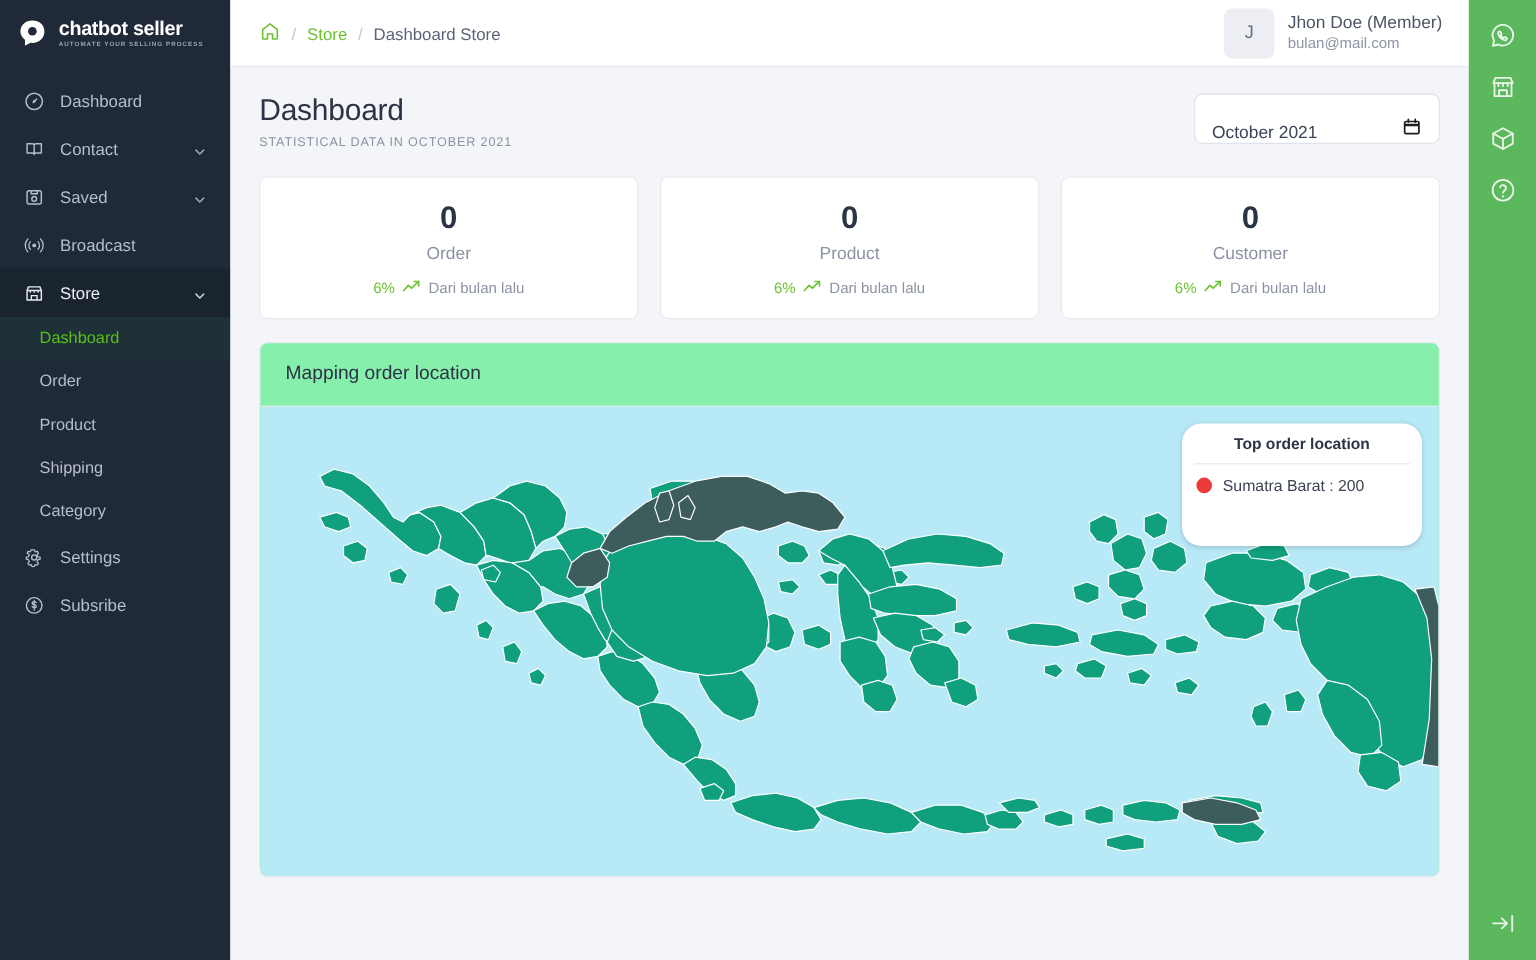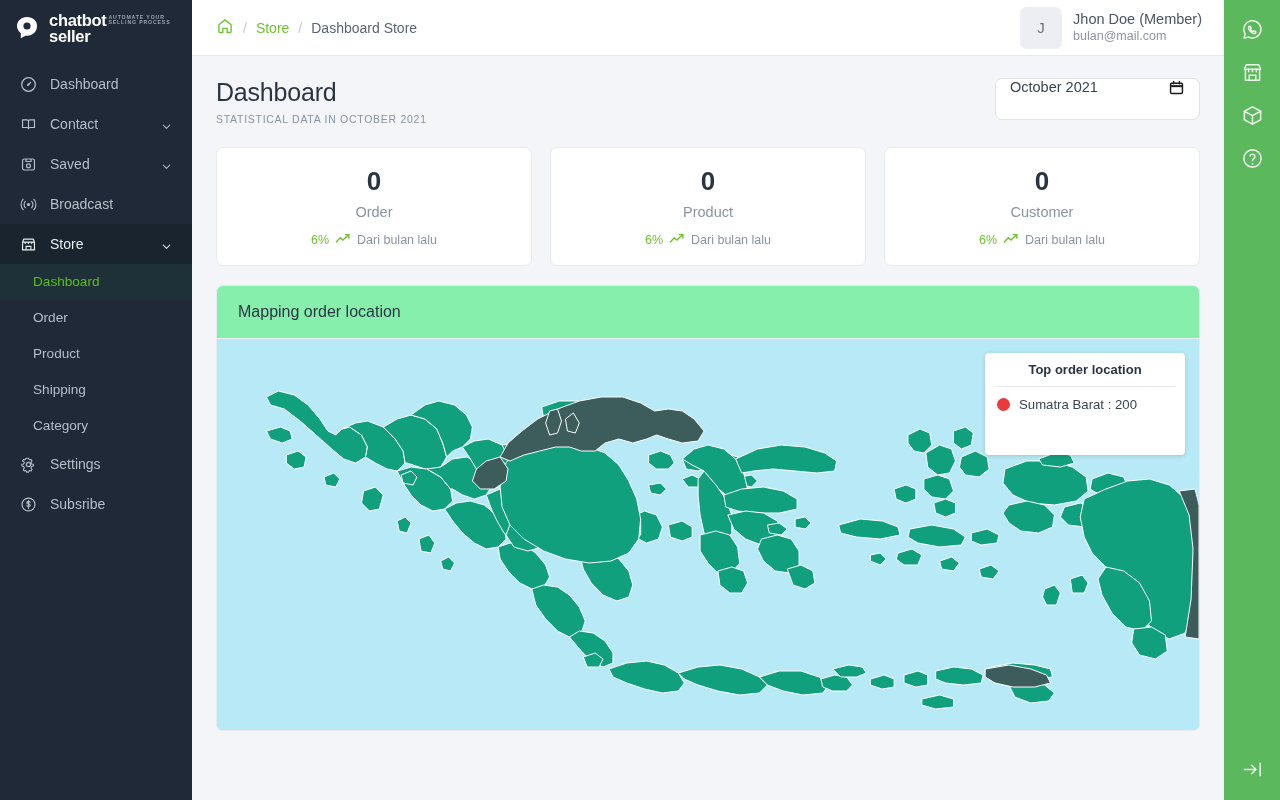--- a/index.html
+++ b/index.html
@@ -20,21 +20,21 @@
     overflow: hidden;
   }
   .brand {
     height: 56px; display: flex; align-items: center;
     padding: 0 14px; gap: 9px;
   }
   .brand-mark {
     width: 26px; height: 26px; flex: 0 0 26px;
     display: flex; align-items: center; justify-content: center;
   }
-  .brand-text { display: flex; line-height: 1; }
+  .brand-text { display: flex; flex-direction: column; line-height: 1; }
   .brand-name {
     color: #ffffff; font-size: 16.5px; font-weight: bold;
     letter-spacing: -0.3px;
   }
   .brand-tag {
     color: #9aa4b2; font-size: 5.2px; letter-spacing: 0.85px;
     margin-top: 3px; font-weight: bold;
   }
   .nav { margin-top: 8px; }
   .nav-item {
@@ -77,21 +77,21 @@
   .pname { color: #4b5563; font-size: 14.5px; line-height: 1.25; }
   .pmail { color: #8d95a3; font-size: 12.5px; line-height: 1.35; }
 
   .content { flex: 1 1 auto; padding: 22px 24px 0 24px; overflow: hidden; }
   .page-head { display: flex; align-items: flex-start; justify-content: space-between; }
   .page-title { font-size: 25px; color: #2b3445; font-weight: normal; letter-spacing: -0.2px; }
   .page-sub { font-size: 10.5px; color: #8a93a3; letter-spacing: 0.72px; margin-top: 6px; }
   .datepick {
     width: 205px; height: 42px; background: #fff;
     border: 1px solid #dfe3ea; border-radius: 7px;
-    display: flex; align-items: flex-start; justify-content: space-between;
+    display: flex; align-items: flex-end; justify-content: space-between;
     padding: 0 14px; cursor: pointer;
   }
   .datepick .dv { font-size: 14.5px; color: #3b4453; }
 
   .cards { display: flex; gap: 18px; margin-top: 22px; }
   .card {
     flex: 1 1 0; background: #fff; border: 1px solid #e8eaf0; border-radius: 7px;
     padding: 19px 10px 17px; text-align: center;
   }
   .card .big { font-size: 26px; color: #2b3445; font-weight: bold; line-height: 1.1; }
@@ -104,21 +104,21 @@
 
   .panel {
     margin-top: 19px; background: #86efac; border: 1px solid #e8eaf0;
     border-radius: 7px; overflow: hidden;
   }
   .panel-head { padding: 17px 21px; font-size: 16px; color: #2b3445; border-bottom: 1px solid #edeff4; }
   .map-wrap { position: relative; height: 391px; background: #b8e9f7; }
   .map-wrap svg.mapsvg { display: block; width: 100%; height: 100%; }
   .legend {
     position: absolute; top: 14px; right: 14px; width: 200px; height: 102px;
-    background: #fff; border-radius: 4px; box-shadow: 0 1px 4px rgba(0,0,0,.16);
+    background: #fff; border-radius: 16px; box-shadow: 0 1px 4px rgba(0,0,0,.16);
     padding: 9px 12px;
   }
   .legend-title { text-align: center; font-size: 13px; font-weight: bold; color: #2b3445; }
   .legend-rule { height: 1px; background: #e6e8ee; margin: 9px -2px 0; }
   .legend-row { display: flex; align-items: center; gap: 9px; margin-top: 10px; }
   .legend-dot { width: 13px; height: 13px; border-radius: 50%; background: #ea3a3a; flex: 0 0 13px; }
   .legend-lbl { font-size: 13.2px; color: #3b4453; }
 
   
   .rail {

